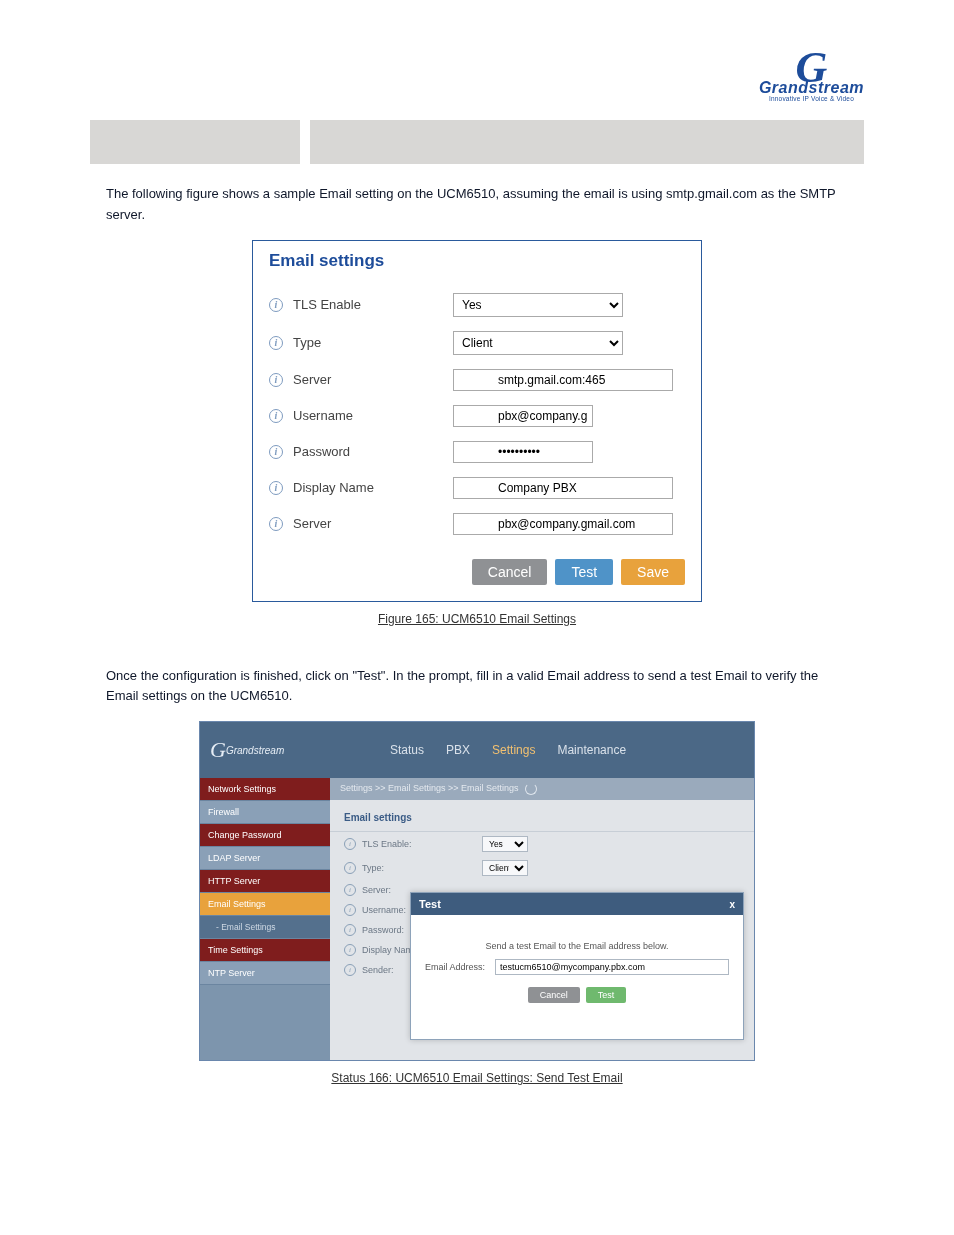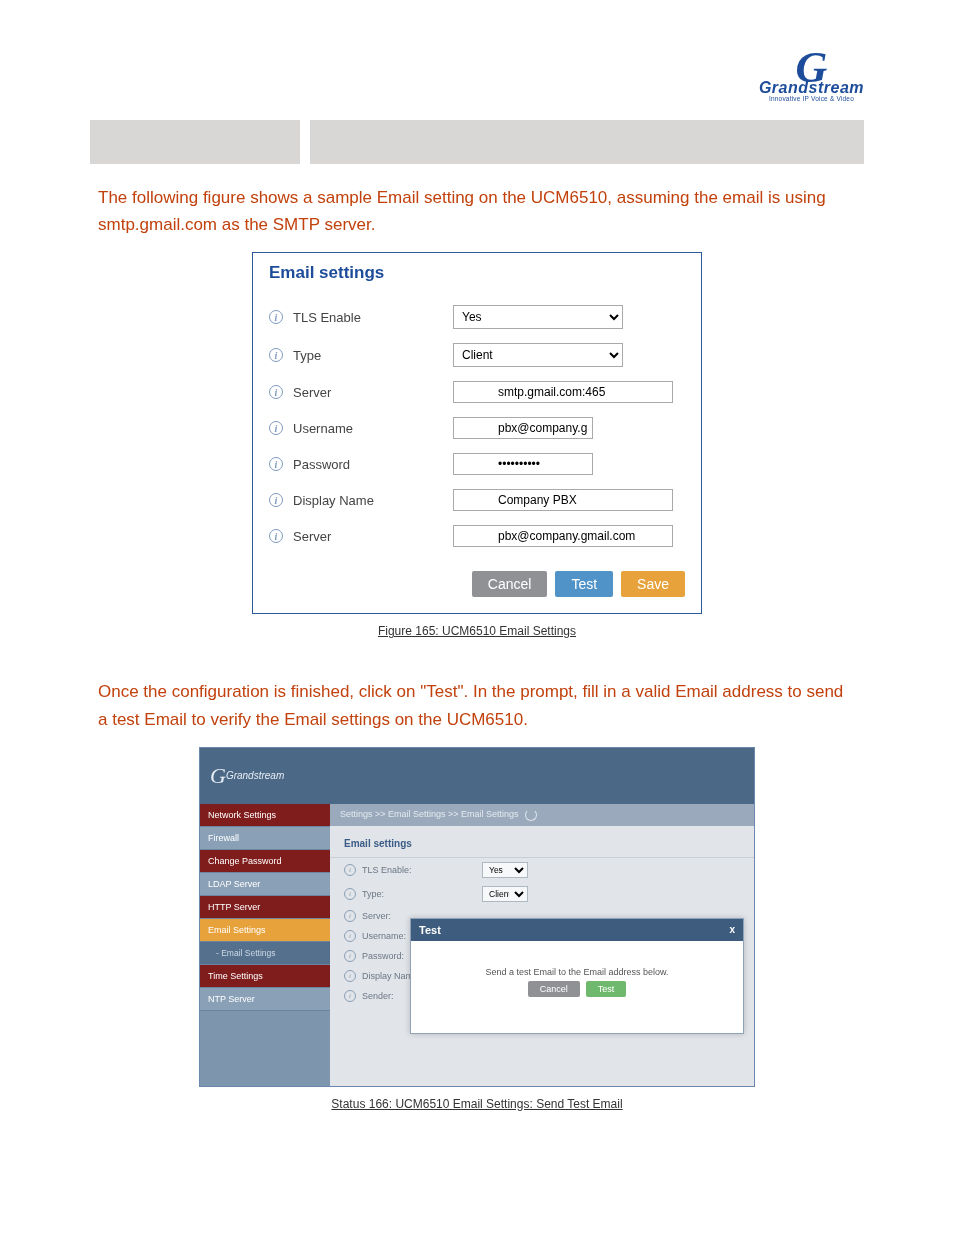--- a/index.html
+++ b/index.html
@@ -52,24 +52,24 @@
   }
   .bar-gap {
     width: 10px;
   }
   .bar-right {
     flex: 1;
     height: 44px;
     background: #d8d7d5;
   }
   .body-text {
-    font-size: 17px;
-    color: #c2410c;
+    font-size: 13px;
+    color: #0f172a;
     line-height: 1.6;
-    margin: 14px 8px;
+    margin: 14px 16px;
   }
 
   
   .dlg1 {
     width: 416px;
     border: 1px solid #2a5a9c;
     margin: 10px auto 0 auto;
     padding: 10px 16px 16px 16px;
     background: #fff;
   }
@@ -358,20 +358,26 @@
   <div class="caption">Figure 165: UCM6510 Email Settings</div>
 
   <p class="body-text" style="margin-top:40px;">Once the configuration is finished, click on "Test". In the prompt, fill in a valid Email address to send a test Email to verify the Email settings on the UCM6510.</p>
 
   <div class="shot">
     <div class="shot-header">
       <div class="shot-logo">
         <span class="shot-logo-g">G</span>
         <span class="shot-logo-t">Grandstream</span>
       </div>
+      <div class="shot-nav">
+        <span>Status</span>
+        <span>PBX</span>
+        <span class="active">Settings</span>
+        <span>Maintenance</span>
+      </div>
     </div>
 
     <div class="shot-side">
       <div class="shot-side-item">Network Settings</div>
       <div class="shot-side-item soft">Firewall</div>
       <div class="shot-side-item">Change Password</div>
       <div class="shot-side-item soft">LDAP Server</div>
       <div class="shot-side-item">HTTP Server</div>
       <div class="shot-side-item sel">Email Settings</div>
       <div class="shot-side-item sub">- Email Settings</div>
@@ -424,20 +430,24 @@
       </div>
     </div>
 
     <div class="shot-overlay">
       <div class="shot-overlay-hd">
         <span>Test</span>
         <span class="x">x</span>
       </div>
       <div class="shot-overlay-body">
         <div style="text-align:center;">Send a test Email to the Email address below.</div>
+        <div class="row2">
+          <span>Email Address:</span>
+          <input value="testucm6510@mycompany.pbx.com" style="">
+        </div>
         <div class="shot-overlay-btns">
           <button class="mini-btn" style="background:#8f9194">Cancel</button>
           <button class="mini-btn" style="background:#6fb96e">Test</button>
         </div>
       </div>
     </div>
   </div>
 
   <div class="caption">Status 166: UCM6510 Email Settings: Send Test Email</div>
 

